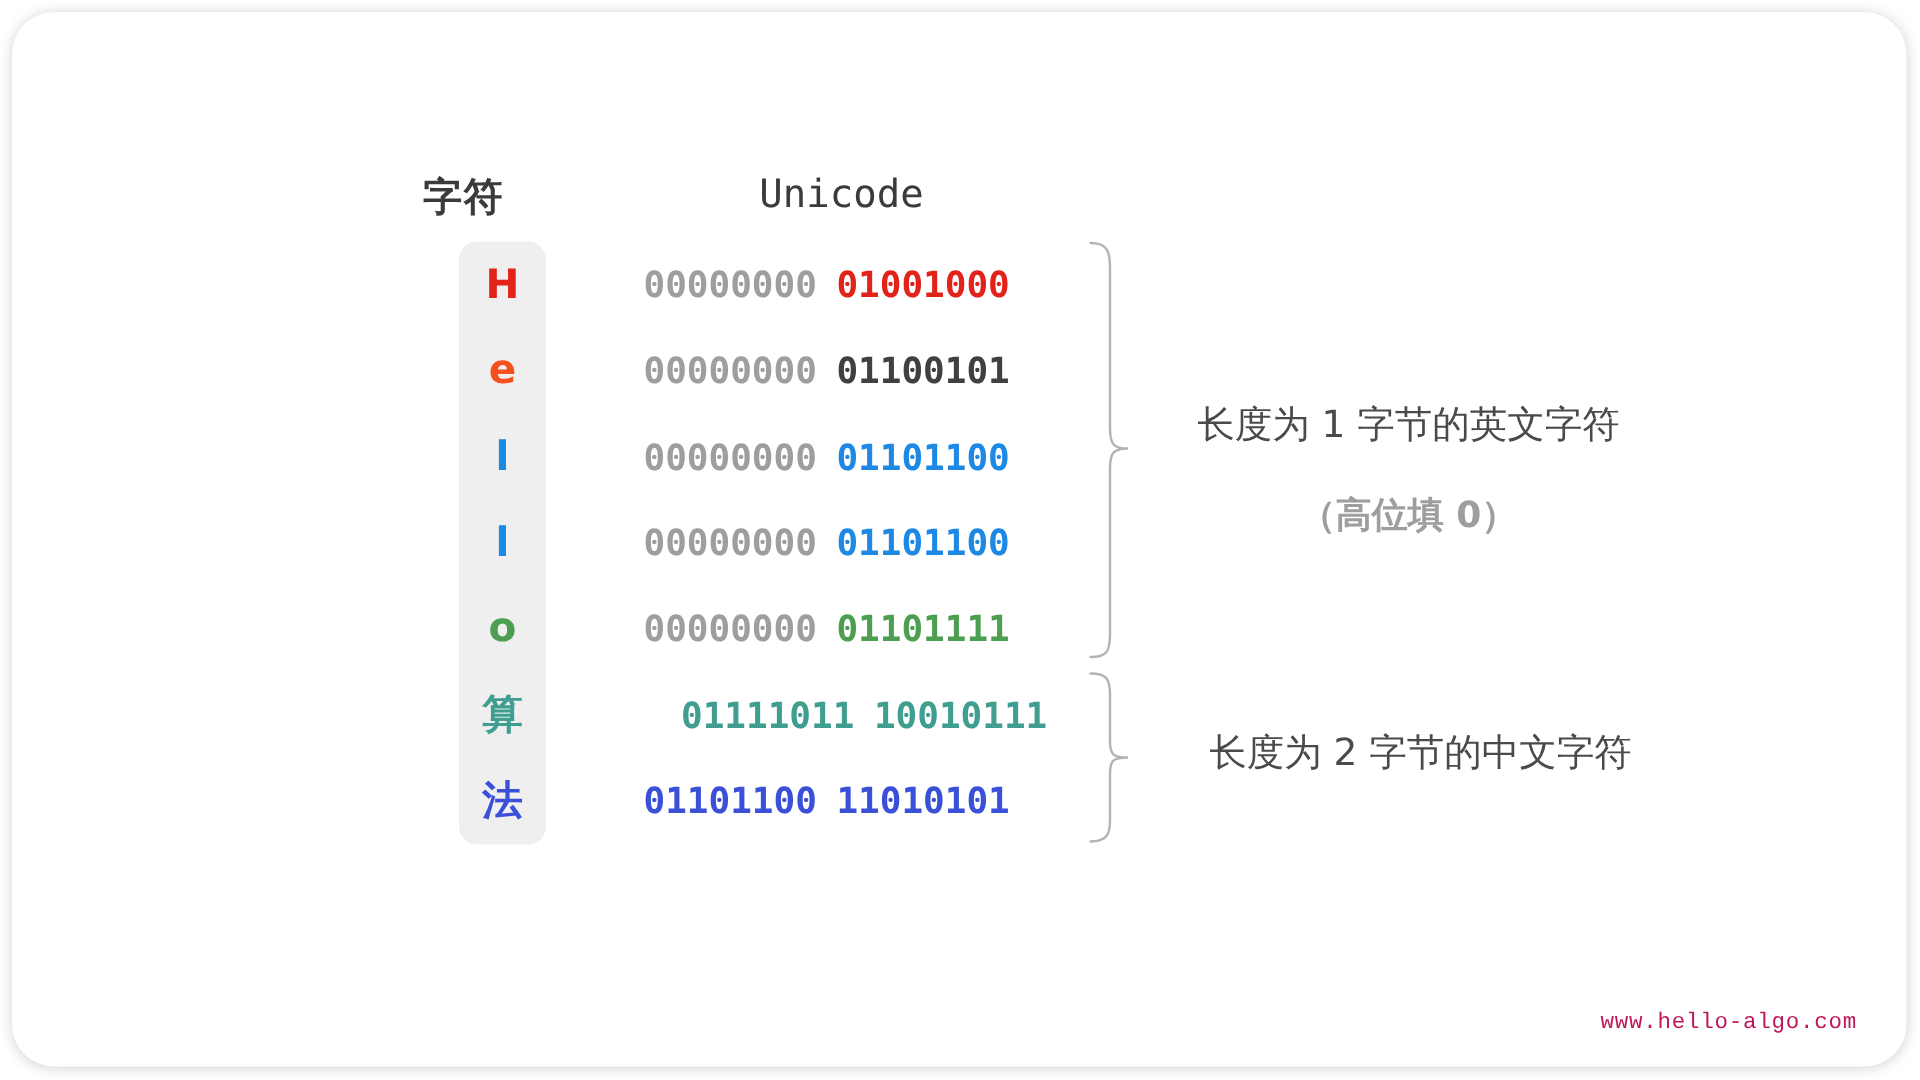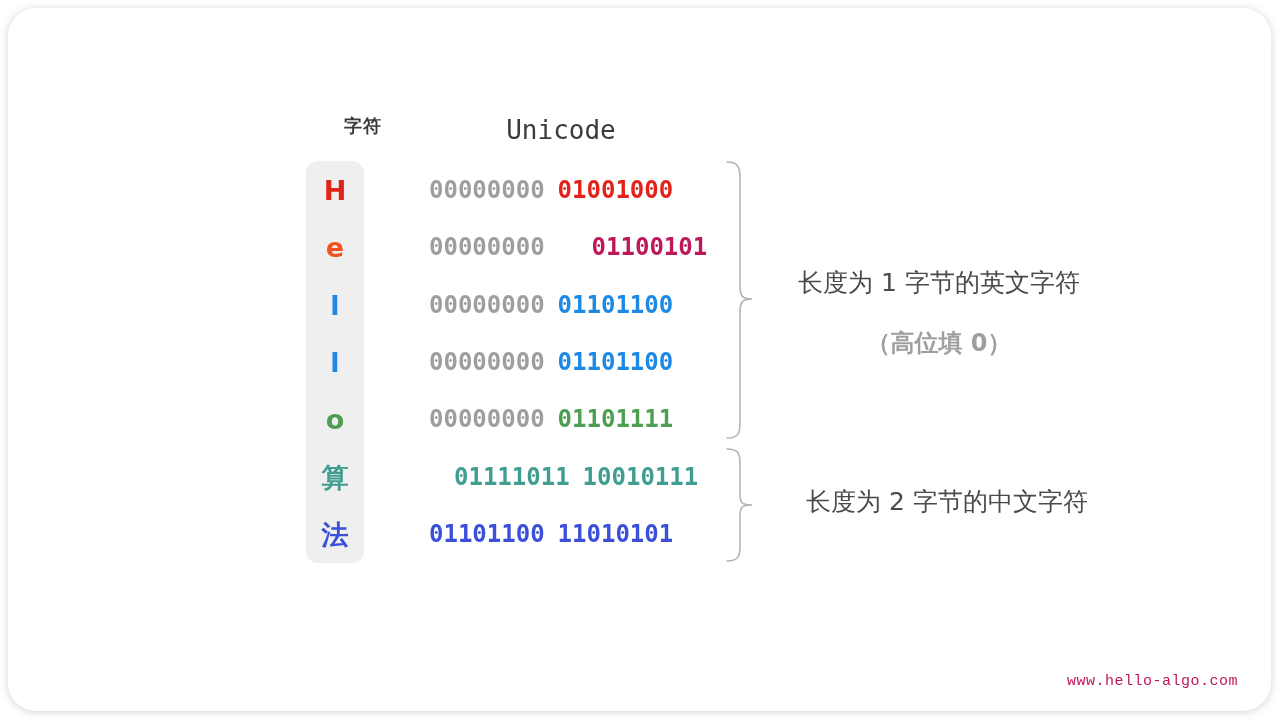--- a/index.html
+++ b/index.html
@@ -7,22 +7,22 @@
     width:1280px; height:720px; position:relative; overflow:hidden;
     background:#ffffff;
     font-family:"DejaVu Sans","Liberation Sans",sans-serif;
   }
   .card {
     position:absolute; left:8px; top:8px; width:1263px; height:703px;
     background:#ffffff; border-radius:28px;
     box-shadow:0 1px 9px rgba(0,0,0,0.18);
   }
   .hdr-char {
-    position:absolute; left:282px; top:114px; width:100px; text-align:right;
-    font-size:18px; font-weight:700; color:#3b3b3b; letter-spacing:1px;
+    position:absolute; left:282px; top:114px; width:100px; text-align:left;
+    font-size:26px; font-weight:700; color:#3b3b3b; letter-spacing:1px;
   }
   .hdr-unicode {
     position:absolute; left:461px; top:115px; width:200px; text-align:center;
     font-family:"DejaVu Sans Mono","Liberation Mono",monospace;
     font-size:26px; font-weight:400; color:#3b3b3b;
   }
   .char-col {
     position:absolute; left:306px; top:161px; width:58px; height:402px;
     background:#efefef; border-radius:12px;
   }
@@ -63,21 +63,21 @@
 
 <div class="char-col"></div>
 
 <div class="rows">
   <div class="row">
     <span class="ch" style="color: rgb(226, 35, 26);">H</span>
     <span class="bin"><span class="b1" style="color: rgb(158, 158, 158);">00000000</span><span class="b2" style="color: rgb(226, 35, 26);">01001000</span></span>
   </div>
   <div class="row">
     <span class="ch" style="color: rgb(244, 81, 30);">e</span>
-    <span class="bin"><span class="b1" style="color: rgb(158, 158, 158);">00000000</span><span class="b2" style="color: #be185d; margin-left: 34px;">01100101</span></span>
+    <span class="bin"><span class="b1" style="color: rgb(158, 158, 158);">00000000</span><span class="b2" style="color: #404040;">01100101</span></span>
   </div>
   <div class="row">
     <span class="ch" style="color: rgb(30, 136, 229);">l</span>
     <span class="bin"><span class="b1" style="color: rgb(158, 158, 158);">00000000</span><span class="b2" style="color: rgb(30, 136, 229);">01101100</span></span>
   </div>
   <div class="row">
     <span class="ch" style="color: rgb(30, 136, 229);">l</span>
     <span class="bin"><span class="b1" style="color: rgb(158, 158, 158);">00000000</span><span class="b2" style="color: rgb(30, 136, 229);">01101100</span></span>
   </div>
   <div class="row">

